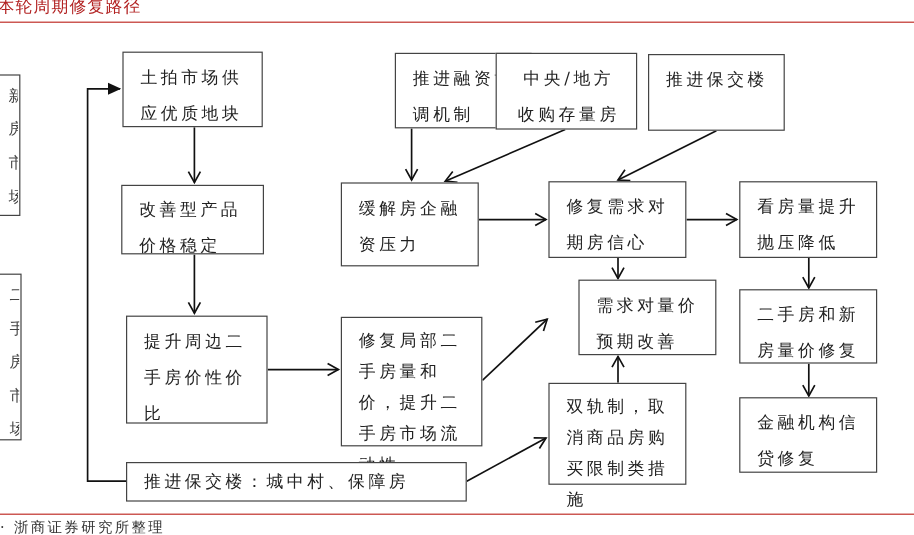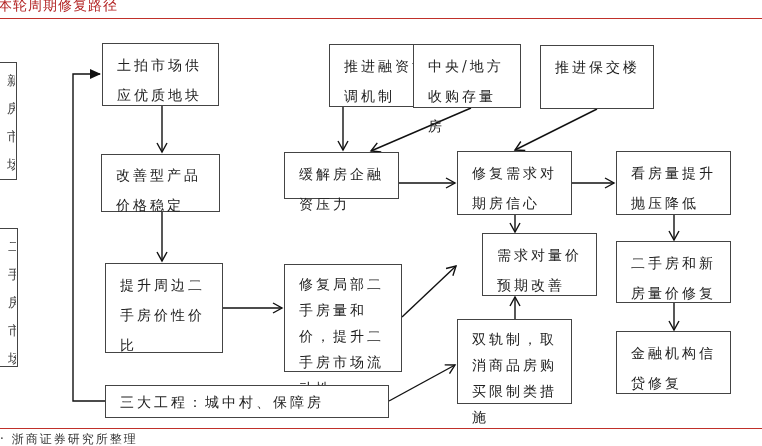--- a/index.html
+++ b/index.html
@@ -63,26 +63,26 @@
     <polyline points="105,401 73,401 73,74 100,74" marker-end="url(#solid)"></polyline>
     <line x1="674" y1="215" x2="674" y2="240" marker-end="url(#open)"></line>
     <line x1="674" y1="303" x2="674" y2="330" marker-end="url(#open)"></line>
   </g>
 </svg>
 
 <div class="box" style="left:102px; top:43px; width:117px; height:63px;">土拍市场供应优质地块</div>
 <div class="box" style="left:101px; top:154px; width:119px; height:58px;font-family:Liberation Serif, serif;">改善型产品价格稳定</div>
 <div class="box" style="left:105px; top:263px; width:118px; height:90px;">提升周边二手房价性价比</div>
 <div class="box" style="left:285px; top:44px; width:114px; height:63px;margin-left:44px;">推进融资协调机制</div>
-<div class="box" style="left:413px; top:44px; width:108px; height:64px;">中央/地方收购存量房</div>
+<div class="box" style="left:413px; top:44px; width:118px; height:64px;text-align:center;">中央/地方收购存量房</div>
 <div class="box" style="left:540px; top:45px; width:114px; height:64px;">推进保交楼</div>
-<div class="box" style="left:284px; top:152px; width:115px; height:47px;">缓解房企融资压力</div>
+<div class="box" style="left:284px; top:152px; width:115px; height:70px;">缓解房企融资压力</div>
 <div class="box" style="left:457px; top:151px; width:115px; height:64px;">修复需求对期房信心</div>
 <div class="box" style="left:616px; top:151px; width:115px; height:64px;">看房量提升抛压降低</div>
 <div class="box" style="left:458px; top:233px; width:115px; height:63px;margin-left:24px;">需求对量价预期改善</div>
 <div class="box" style="left:284px; top:264px; width:118px; height:108px; line-height:26px;">修复局部二手房量和价，提升二手房市场流动性</div>
 <div class="box" style="left:457px; top:319px; width:115px; height:85px; line-height:26px;">双轨制，取消商品房购买限制类措施</div>
 <div class="box" style="left:616px; top:241px; width:115px; height:62px;">二手房和新房量价修复</div>
 <div class="box" style="left:616px; top:331px; width:115px; height:63px;">金融机构信贷修复</div>
-<div class="box" style="left:105px; top:385px; width:284px; height:33px; padding-top:1px;">三大工程：城中村、保障房</div>
+<div class="box" style="left:105px; top:385px; width:284px; height:33px; padding-top:1px;">推进保交楼：城中村、保障房</div>
 
 <div class="rule" style="top:428px"></div>
 <div class="footer">· 浙商证券研究所整理</div>
 
 </body></html>

